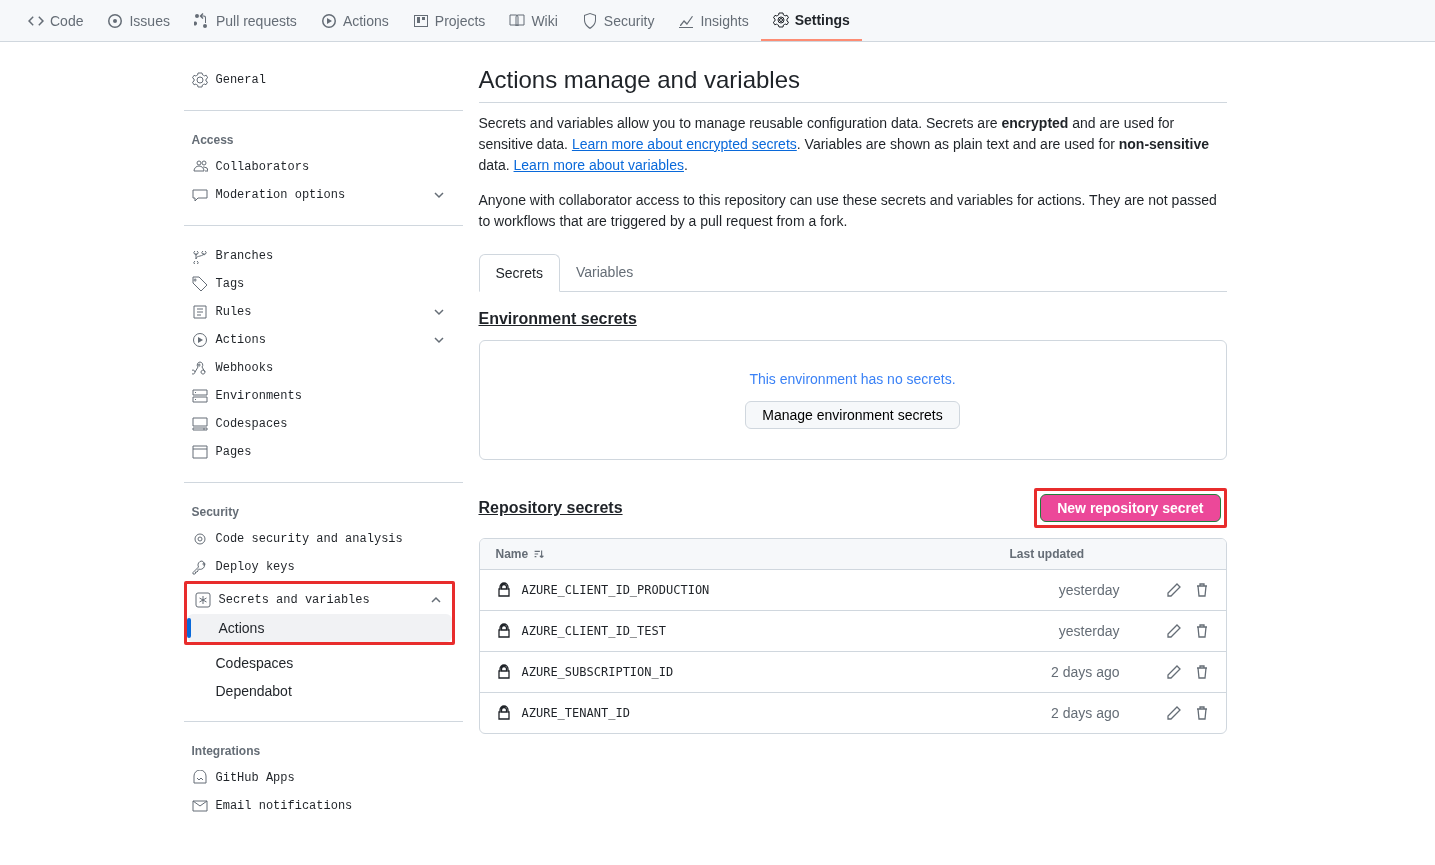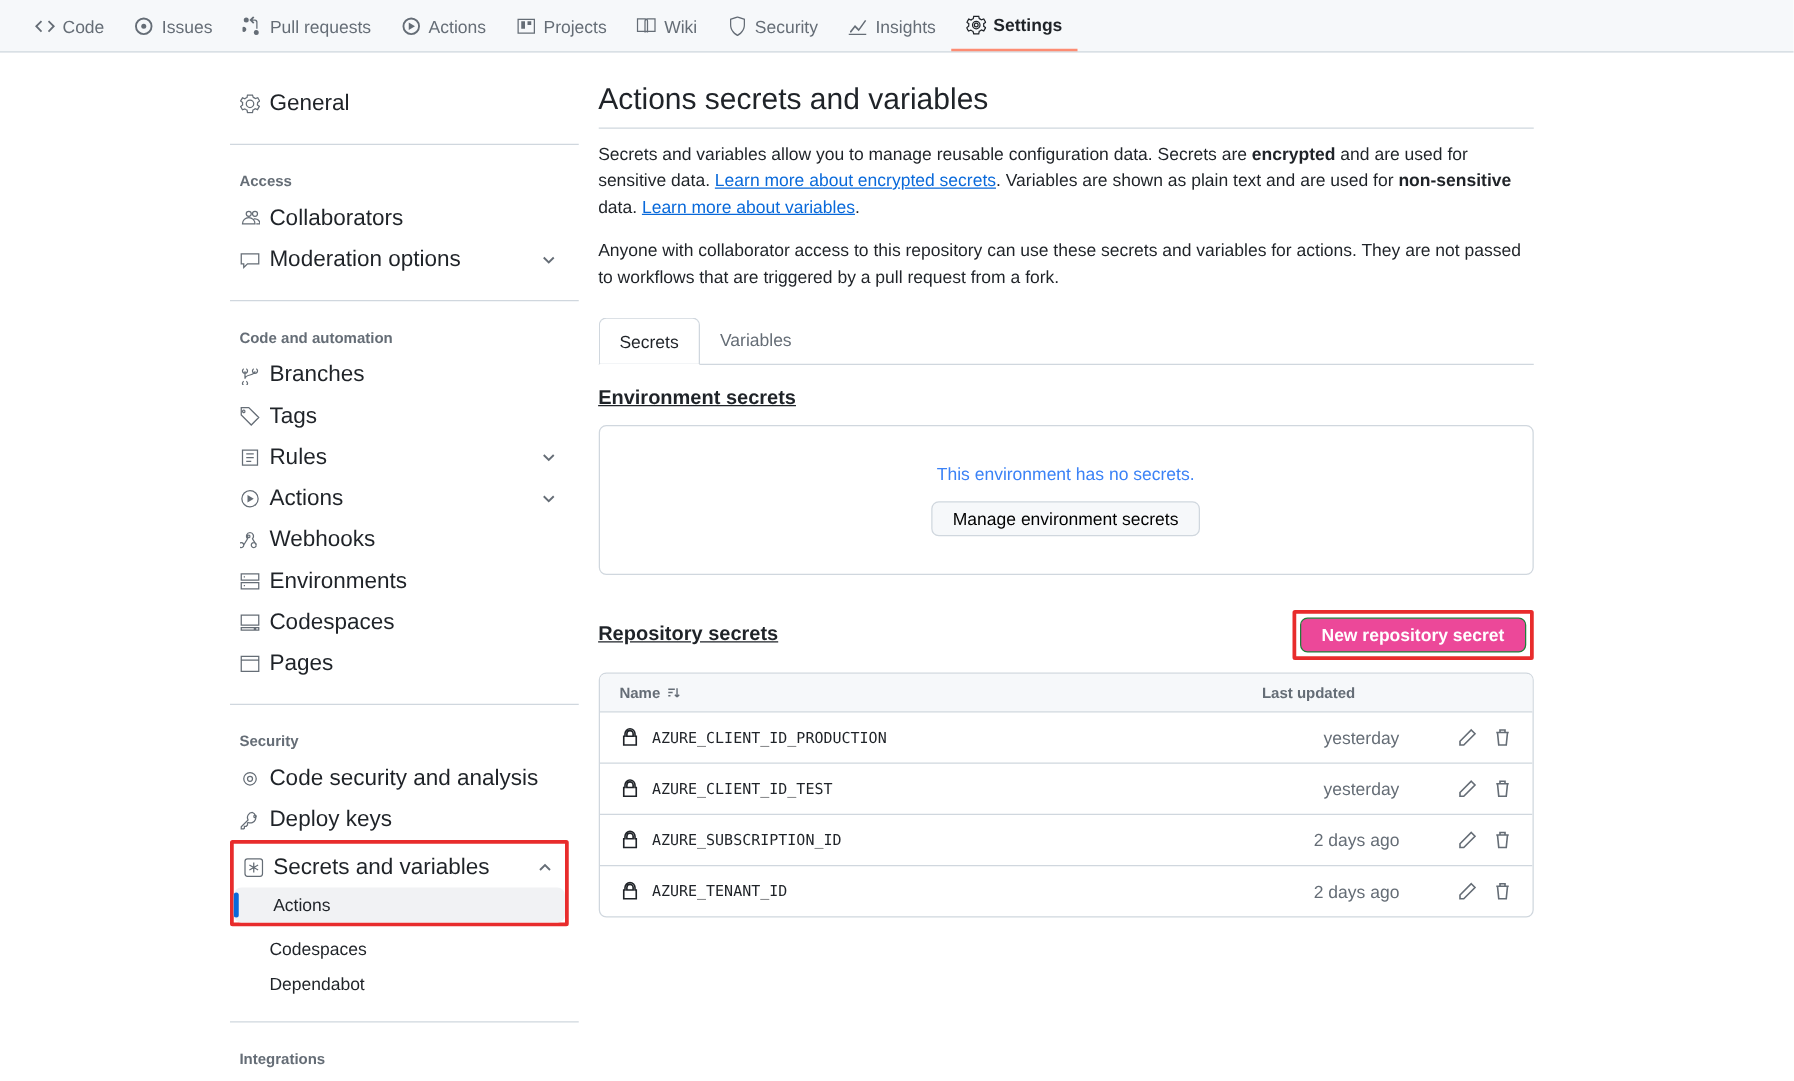--- a/index.html
+++ b/index.html
@@ -49,22 +49,23 @@
 .side-group:last-child { border-bottom: none; }
 .side-header { font-size: 12px; color: #656d76; font-weight: 600; padding: 6px 8px; }
 .side-item {
   display: flex;
   align-items: center;
   gap: 8px;
   padding: 6px 8px;
   border-radius: 6px;
   cursor: pointer;
   color: #1f2328;
-  font-size: 18px;
+  font-size: 12px;
   position: relative;
+  font-family: Liberation Mono, monospace;
 }
 .side-item svg { width: 16px; height: 16px; fill: currentColor; color:#656d76; }
 .side-item .chev { margin-left: auto; color: #656d76; }
 .sub-item {
   padding: 6px 8px 6px 32px;
   font-size: 14px;
   cursor: pointer;
   border-radius: 6px;
   color: #1f2328;
 }
@@ -202,21 +203,20 @@
         <svg viewBox="0 0 16 16">
             <path d="M1 3h14v8H6l-3 3v-3H1V3z" fill="none" stroke="currentColor"></path>
           </svg>
         <span>Moderation options</span>
         <svg class="chev" viewBox="0 0 16 16">
             <path d="M4 6l4 4 4-4" stroke="currentColor" fill="none" stroke-width="1.5"></path>
           </svg>
       </div>
     </div>
     <div class="side-group">
-      <div class="side-header">Code and automation</div>
       <div class="side-item">
         <svg viewBox="0 0 16 16">
             <path d="M5 3a2 2 0 11-2 0M5 13a2 2 0 11-2 0M13 3a2 2 0 11-2 0M4 5v6M12 5c0 4-8 2-8 6" fill="none" stroke="currentColor"></path>
           </svg>
         <span>Branches</span>
       </div>
       <div class="side-item">
         <svg viewBox="0 0 16 16">
             <path d="M1 7V1h6l8 8-6 6-8-8zm3-3a1 1 0 100 .1" fill="none" stroke="currentColor"></path>
           </svg>
@@ -308,21 +308,21 @@
       <div class="side-item">
         <svg viewBox="0 0 16 16">
             <path d="M1 3h14v10H1zM1 3l7 5 7-5" fill="none" stroke="currentColor"></path>
           </svg>
         <span>Email notifications</span>
       </div>
     </div>
   </aside>
 
   <main class="main">
-    <h2 class="page-title">Actions secrets and variables</h2>
+    <h2 class="page-title">Actions manage and variables</h2>
     <p class="desc">
       <span>Secrets and variables allow you to manage reusable configuration data. Secrets are </span><strong>encrypted</strong><span> and are used for sensitive data. </span><a href="#">Learn more about encrypted secrets</a><span>. Variables are shown as plain text and are used for </span><strong>non-sensitive</strong><span> data. </span><a href="#">Learn more about variables</a><span>.</span>
     </p>
     <p class="desc">Anyone with collaborator access to this repository can use these secrets and variables for actions. They are not passed to workflows that are triggered by a pull request from a fork.</p>
 
     <div class="tabs">
       <div class="tab active">Secrets</div>
       <div class="tab">Variables</div>
     </div>
 

